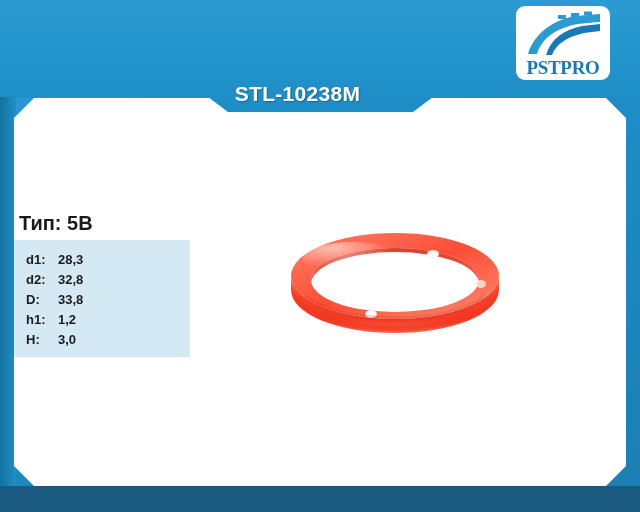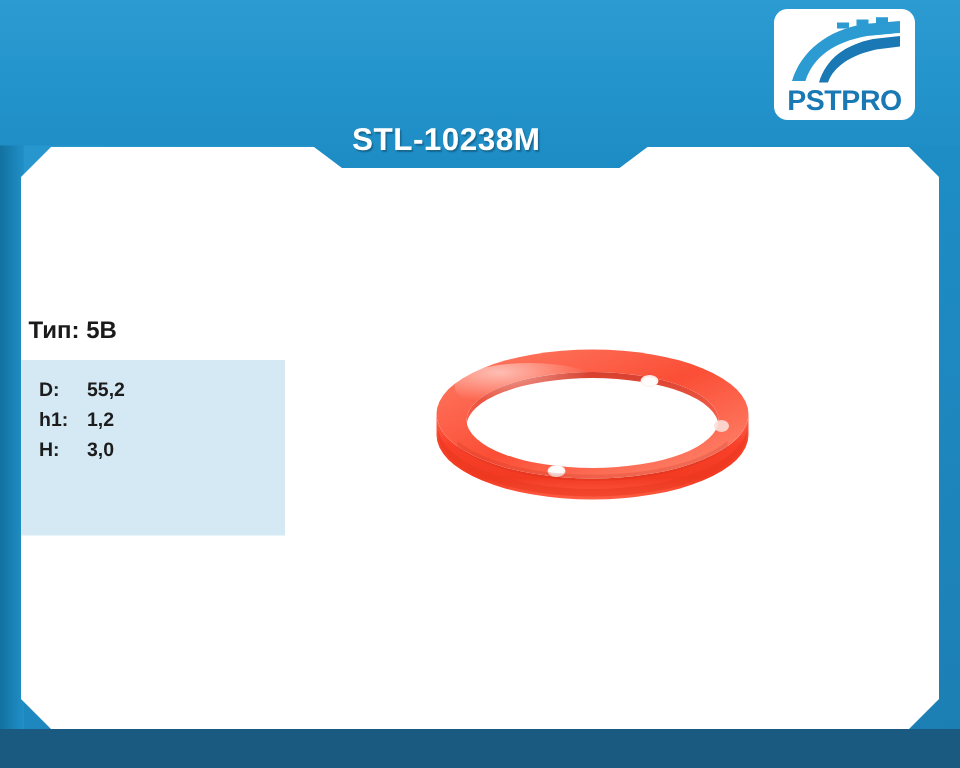--- a/index.html
+++ b/index.html
@@ -48,28 +48,28 @@
 
   
   #logo {
     position:absolute; left:516px; top:6px; width:94px; height:74px;
     background:#ffffff; border-radius:9px;
     overflow:hidden;
   }
   #logo-mark { position:absolute; left:6px; top:4px; width:82px; height:46px; }
   #logo-text {
     position:absolute; left:0; bottom:1px; width:94px; text-align:center;
-    color:#1a79b5; font-family:Liberation Sans, sans-serif;
+    color:#1a79b5; font-family:Liberation Serif, serif;
     font-size:19px; font-weight:bold; letter-spacing:-.3px;
   }
 
   
   #type-label {
     position:absolute; left:19px; top:212px;
-    font-size:16px; font-weight:bold; color:#1a1a1a;
+    font-size:20px; font-weight:bold; color:#1a1a1a;
   }
 
   
   #spec-box {
     position:absolute; left:14px; top:240px; width:176px; height:117px;
     background:#d4e9f4;
     padding:9px 0 0 12px;
   }
   .spec-row { display:flex; font-size:13px; color:#1c1c1c; height:20px; align-items:center; }
   .spec-key { width:32px; font-weight:bold; }
@@ -100,22 +100,30 @@
     <rect x="62" y="1.5" width="8" height="4" fill="#2b9bd2"></rect>
     <path d="M2 46 L2 40 C8 20 28 8 52 4 L52 0 L40 0 C18 8 4 24 0 46 Z" fill="#ffffff" opacity="0"></path>
   </svg>
   <div id="logo-text">PSTPRO</div>
 </div>
 
 <div id="type-label">Тип: 5В</div>
 
 <div id="spec-box">
   <div class="spec-row">
+    <span class="spec-key">d1:</span>
+    <span class="spec-val">28,3</span>
+  </div>
+  <div class="spec-row">
+    <span class="spec-key">d2:</span>
+    <span class="spec-val">32,8</span>
+  </div>
+  <div class="spec-row">
     <span class="spec-key">D:</span>
-    <span class="spec-val">55,2</span>
+    <span class="spec-val">33,8</span>
   </div>
   <div class="spec-row">
     <span class="spec-key">h1:</span>
     <span class="spec-val">1,2</span>
   </div>
   <div class="spec-row">
     <span class="spec-key">H:</span>
     <span class="spec-val">3,0</span>
   </div>
 </div>

